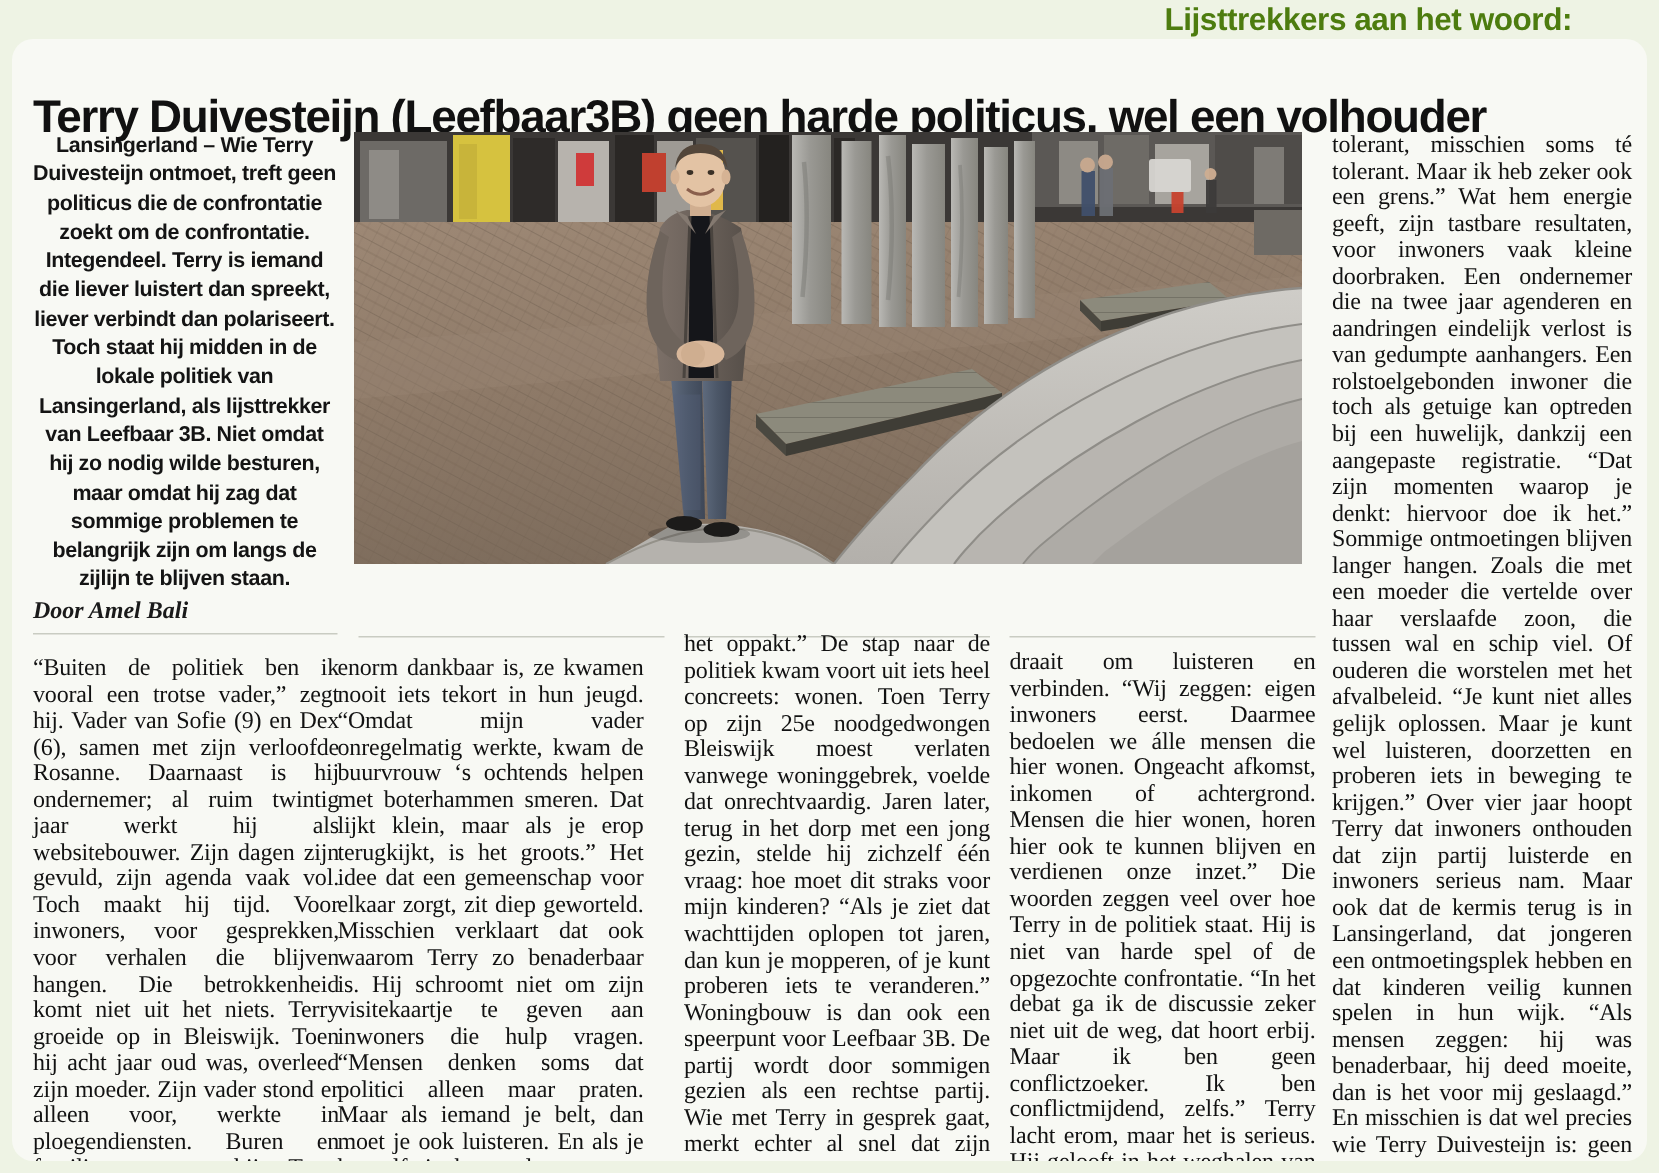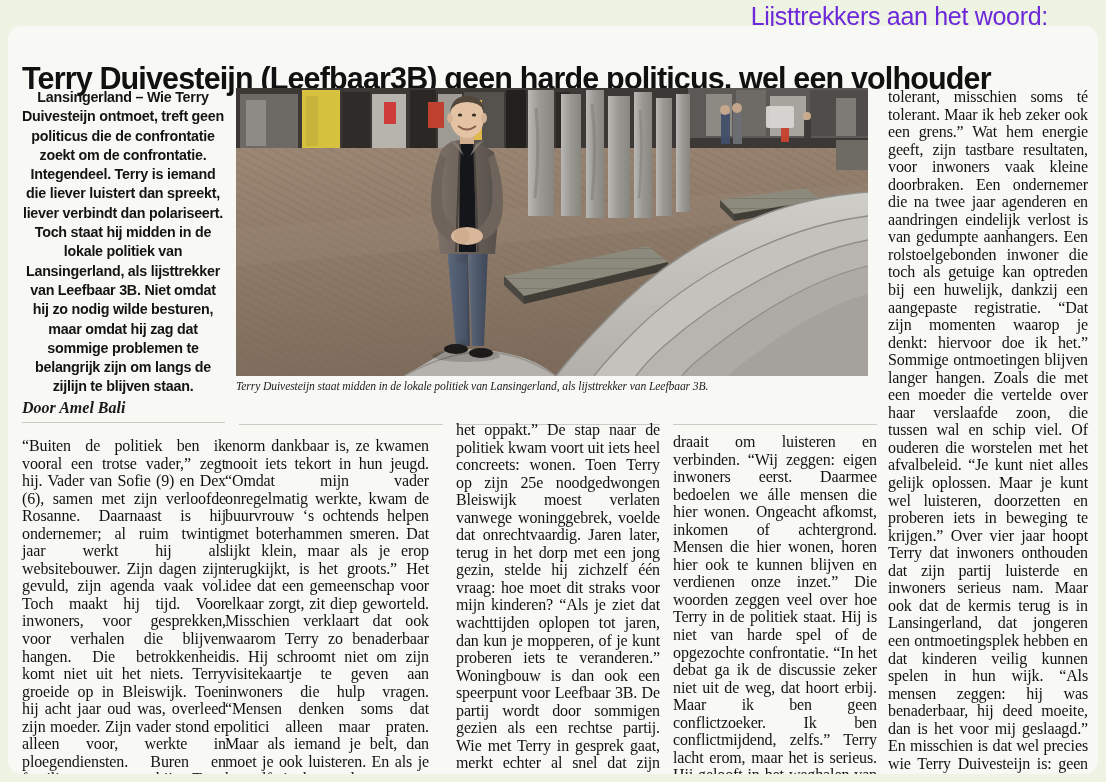--- a/index.html
+++ b/index.html
@@ -27,24 +27,24 @@
     top: 0;
     left: 0;
     width: 1106px;
     height: 26px;
   }
   .kicker {
     position: absolute;
     right: 58px;
     top: 2px;
     font-family: "Liberation Sans", sans-serif;
-    font-weight: normal;
-    font-size: 25px;
+    font-weight: bold;
+    font-size: 21px;
     letter-spacing: -0.3px;
-    color: #6d28d9;
+    color: #4d7c0f;
     white-space: nowrap;
   }
 
   
   .card {
     position: absolute;
     left: 8px;
     top: 26px;
     width: 1090px;
     height: 748px;
@@ -340,21 +340,20 @@
             <ellipse cx="248" cy="30" rx="3" ry="5" fill="#d6b394"></ellipse>
 
             <ellipse cx="224" cy="27" rx="2.2" ry="1.6" fill="#3a3026"></ellipse>
             <ellipse cx="238" cy="27" rx="2.2" ry="1.6" fill="#3a3026"></ellipse>
             <path d="M222 38 Q231 45 240 38" stroke="#8a5f4c" stroke-width="2" fill="none"></path>
           </g>
 
           <rect x="600" y="52" width="32" height="30" fill="#6e6a64"></rect>
         </svg>
       </div>
-      <div class="caption">Terry Duivesteijn staat midden in de lokale politiek van Lansingerland, als lijsttrekker van Leefbaar 3B.</div>
     </div>
 
     <div class="col-rule rule2"></div>
     <div class="col-rule rule3"></div>
     <div class="col-rule rule4"></div>
 
     <div class="col" id="col1">
       <p>“Buiten de politiek ben ik vooral een trotse vader,” zegt hij. Vader van Sofie (9) en Dex (6), samen met zijn verloofde Rosanne. Daarnaast is hij ondernemer; al ruim twintig jaar werkt hij als websitebouwer. Zijn dagen zijn gevuld, zijn agenda vaak vol. Toch maakt hij tijd. Voor inwoners, voor gesprekken, voor verhalen die blijven hangen. Die betrokkenheid komt niet uit het niets. Terry groeide op in Bleiswijk. Toen hij acht jaar oud was, overleed zijn moeder. Zijn vader stond er alleen voor, werkte in ploegendiensten. Buren en familie sprongen bij. Terry benadrukt dat hij zijn vader</p>
     </div>
     <div class="col" id="col2">

